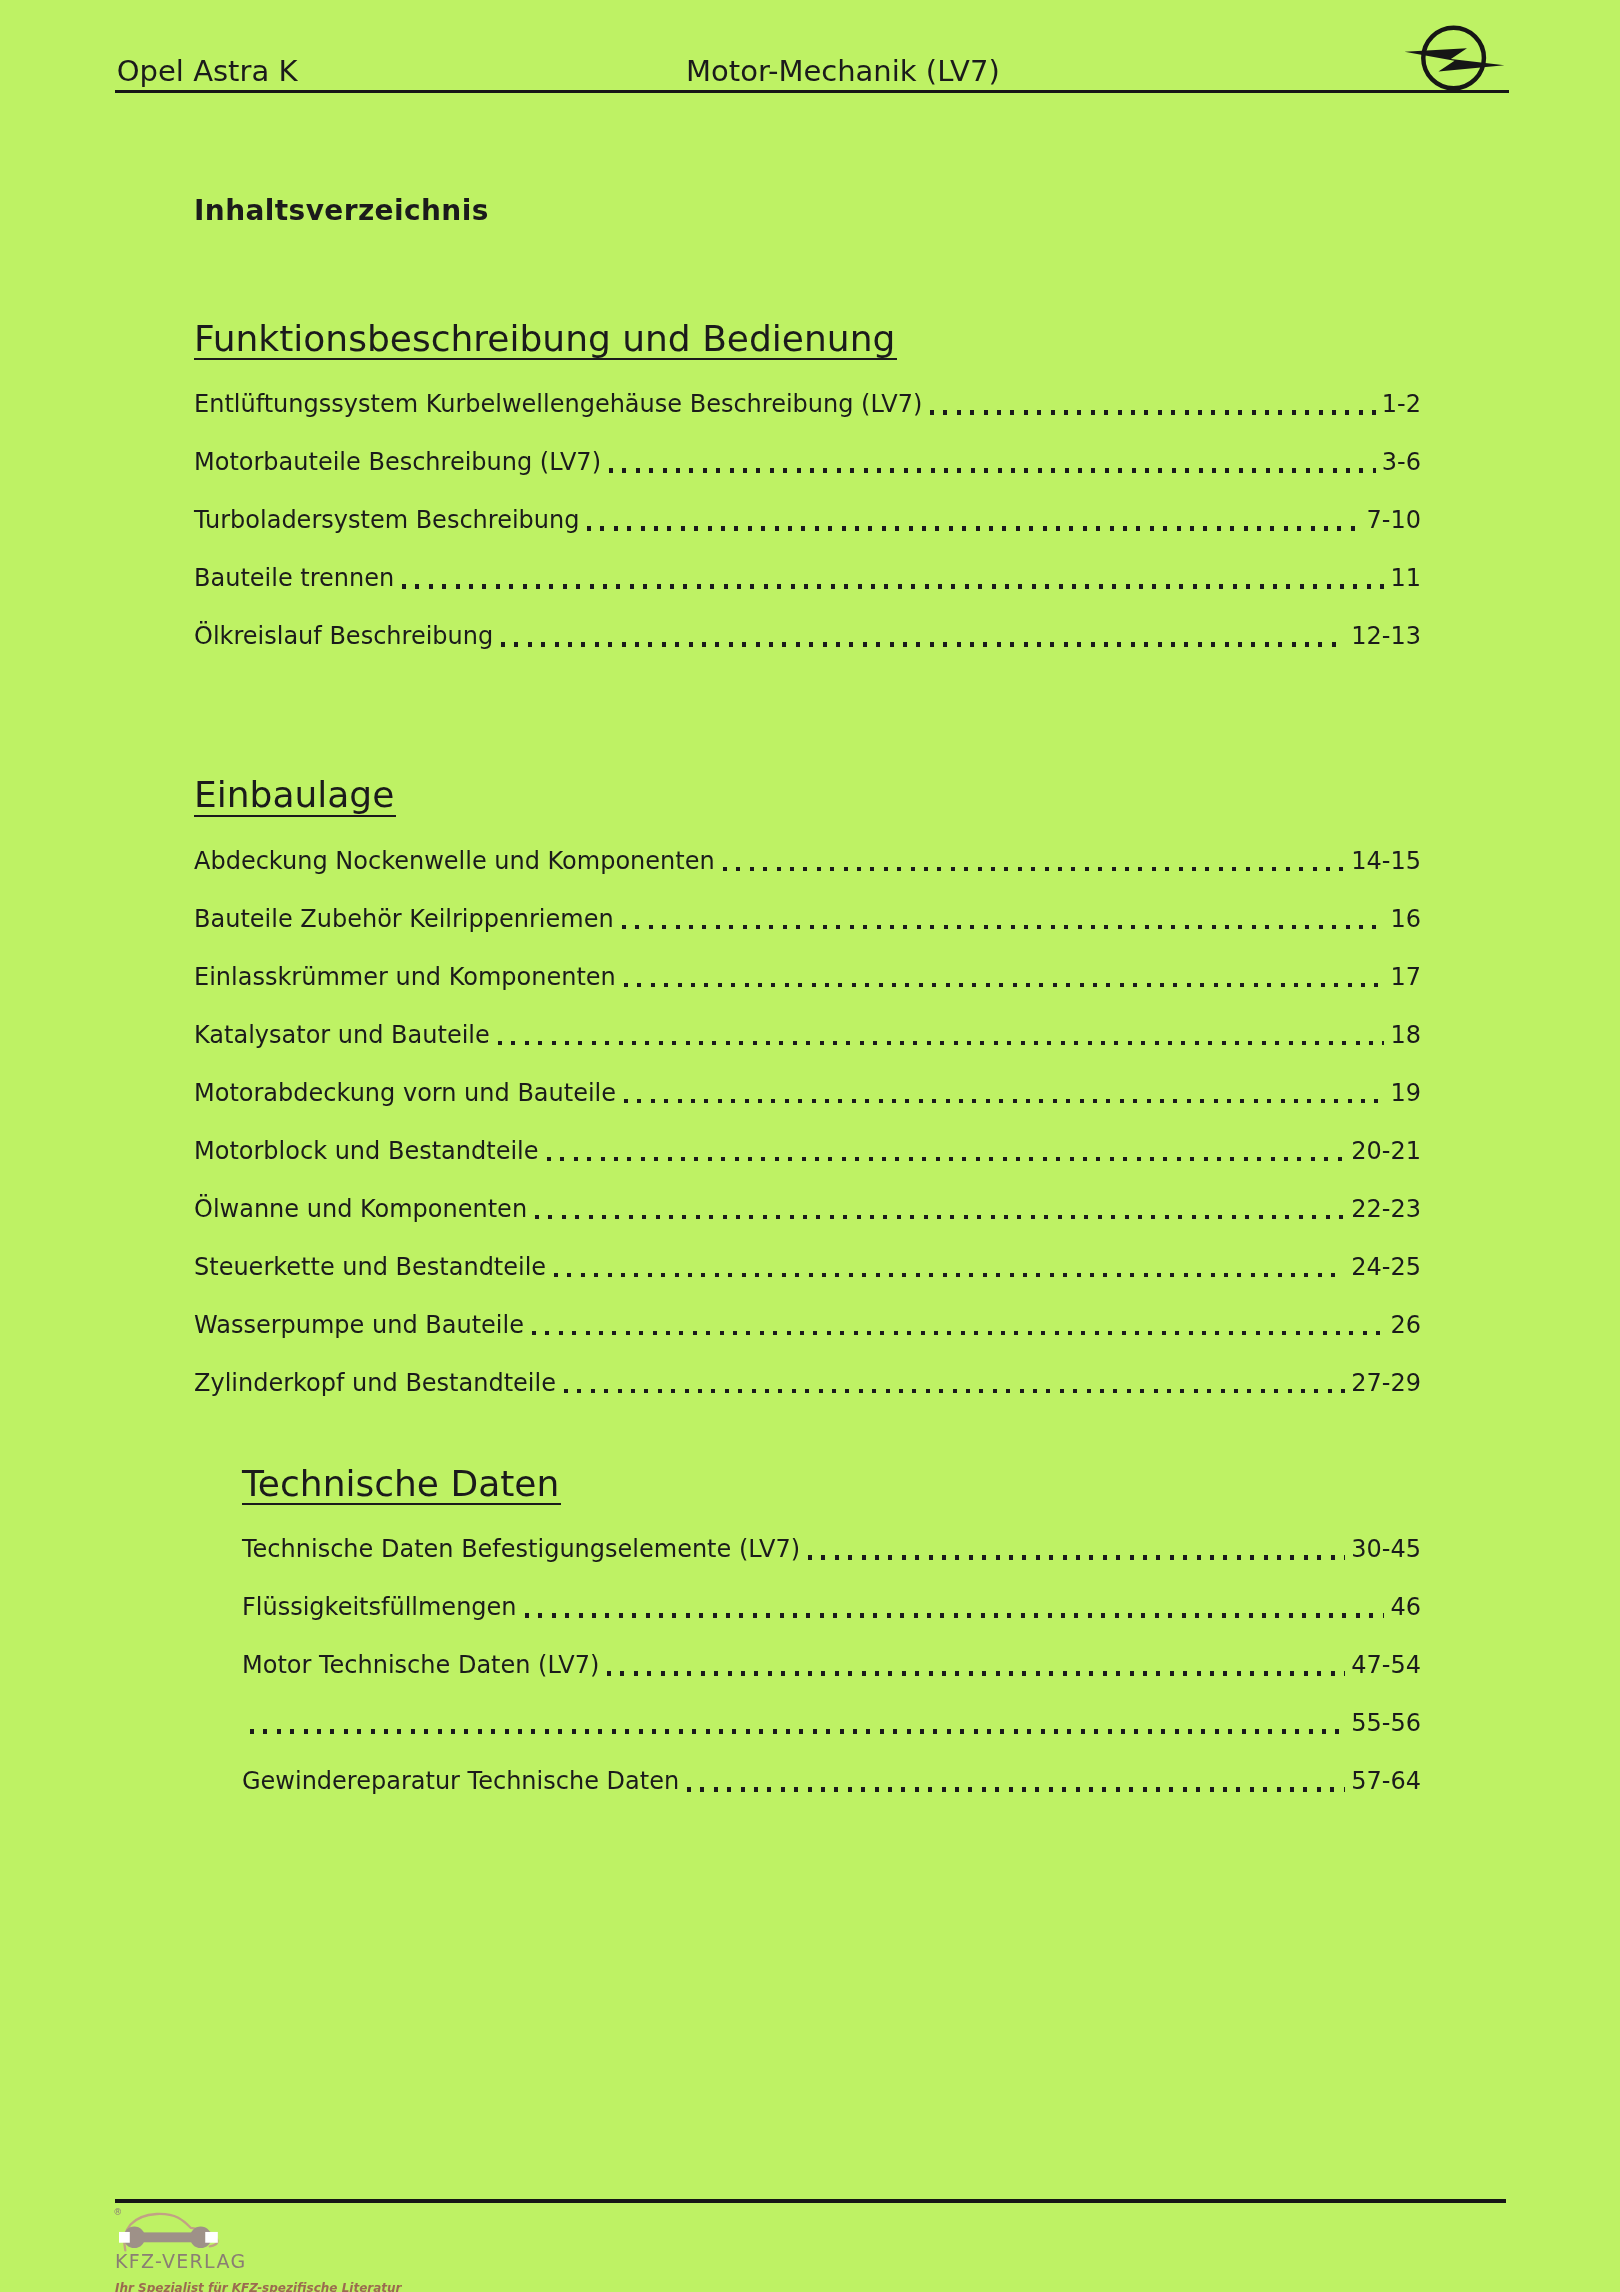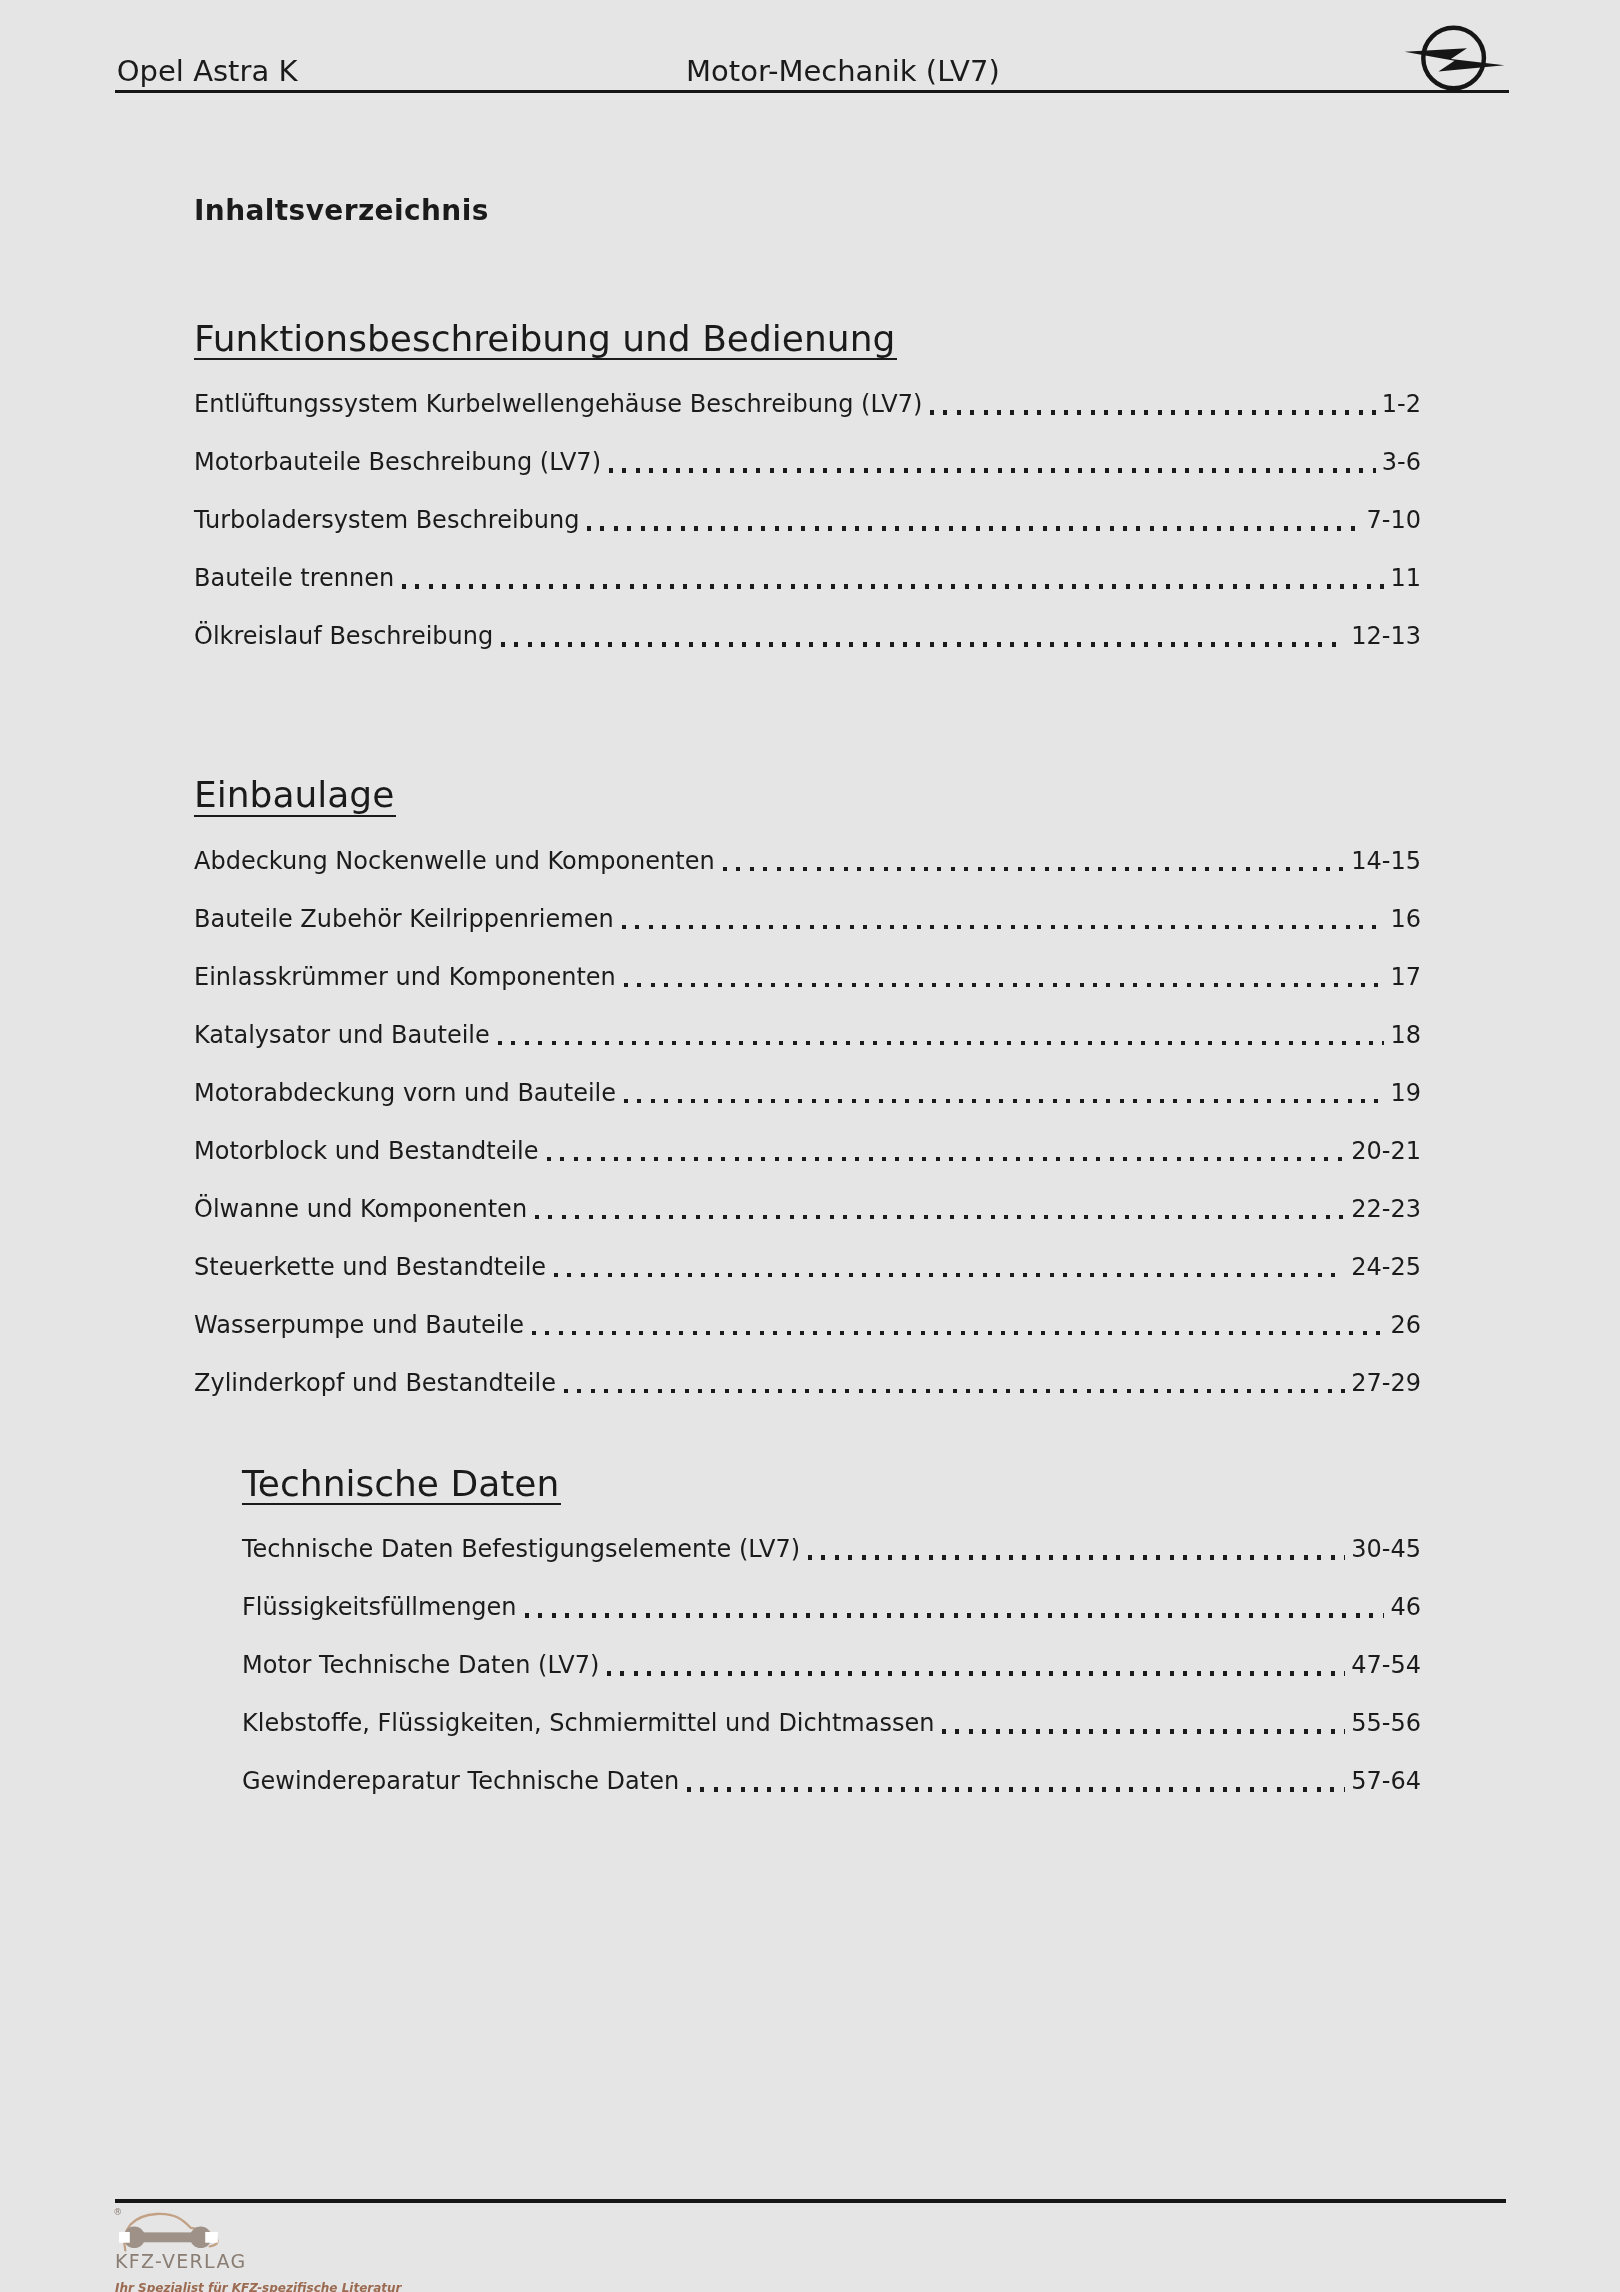--- a/index.html
+++ b/index.html
@@ -1,19 +1,19 @@
 <!DOCTYPE html>
 <html style="font-size:14.3px"><head>
 <meta charset="utf-8">
 <style>
   html,body { margin:0; padding:0; background:#ffffff; }
   .page {
     position:relative;
     width:1620px; height:2293px;
-    background:#e5e5e5;
+    background:#bef264;
     font-family:"DejaVu Sans", sans-serif;
     color:#1b1b1b;
     overflow:hidden;
   }
 
   
   .hdr {
     position:relative;
     margin-left:115px;
     width:1394px;
@@ -237,21 +237,20 @@
     <span class="p">46</span>
   </div>
 
   <div class="toc-row">
     <span class="t">Motor Technische Daten (LV7)</span>
     <span class="leader"></span>
     <span class="p">47-54</span>
   </div>
 
   <div class="toc-row">
-    <span class="t">Klebstoffe, Flüssigkeiten, Schmiermittel und Dichtmassen</span>
     <span class="leader"></span>
     <span class="p">55-56</span>
   </div>
 
   <div class="toc-row">
     <span class="t">Gewindereparatur Technische Daten</span>
     <span class="leader"></span>
     <span class="p">57-64</span>
   </div>
 </div>

